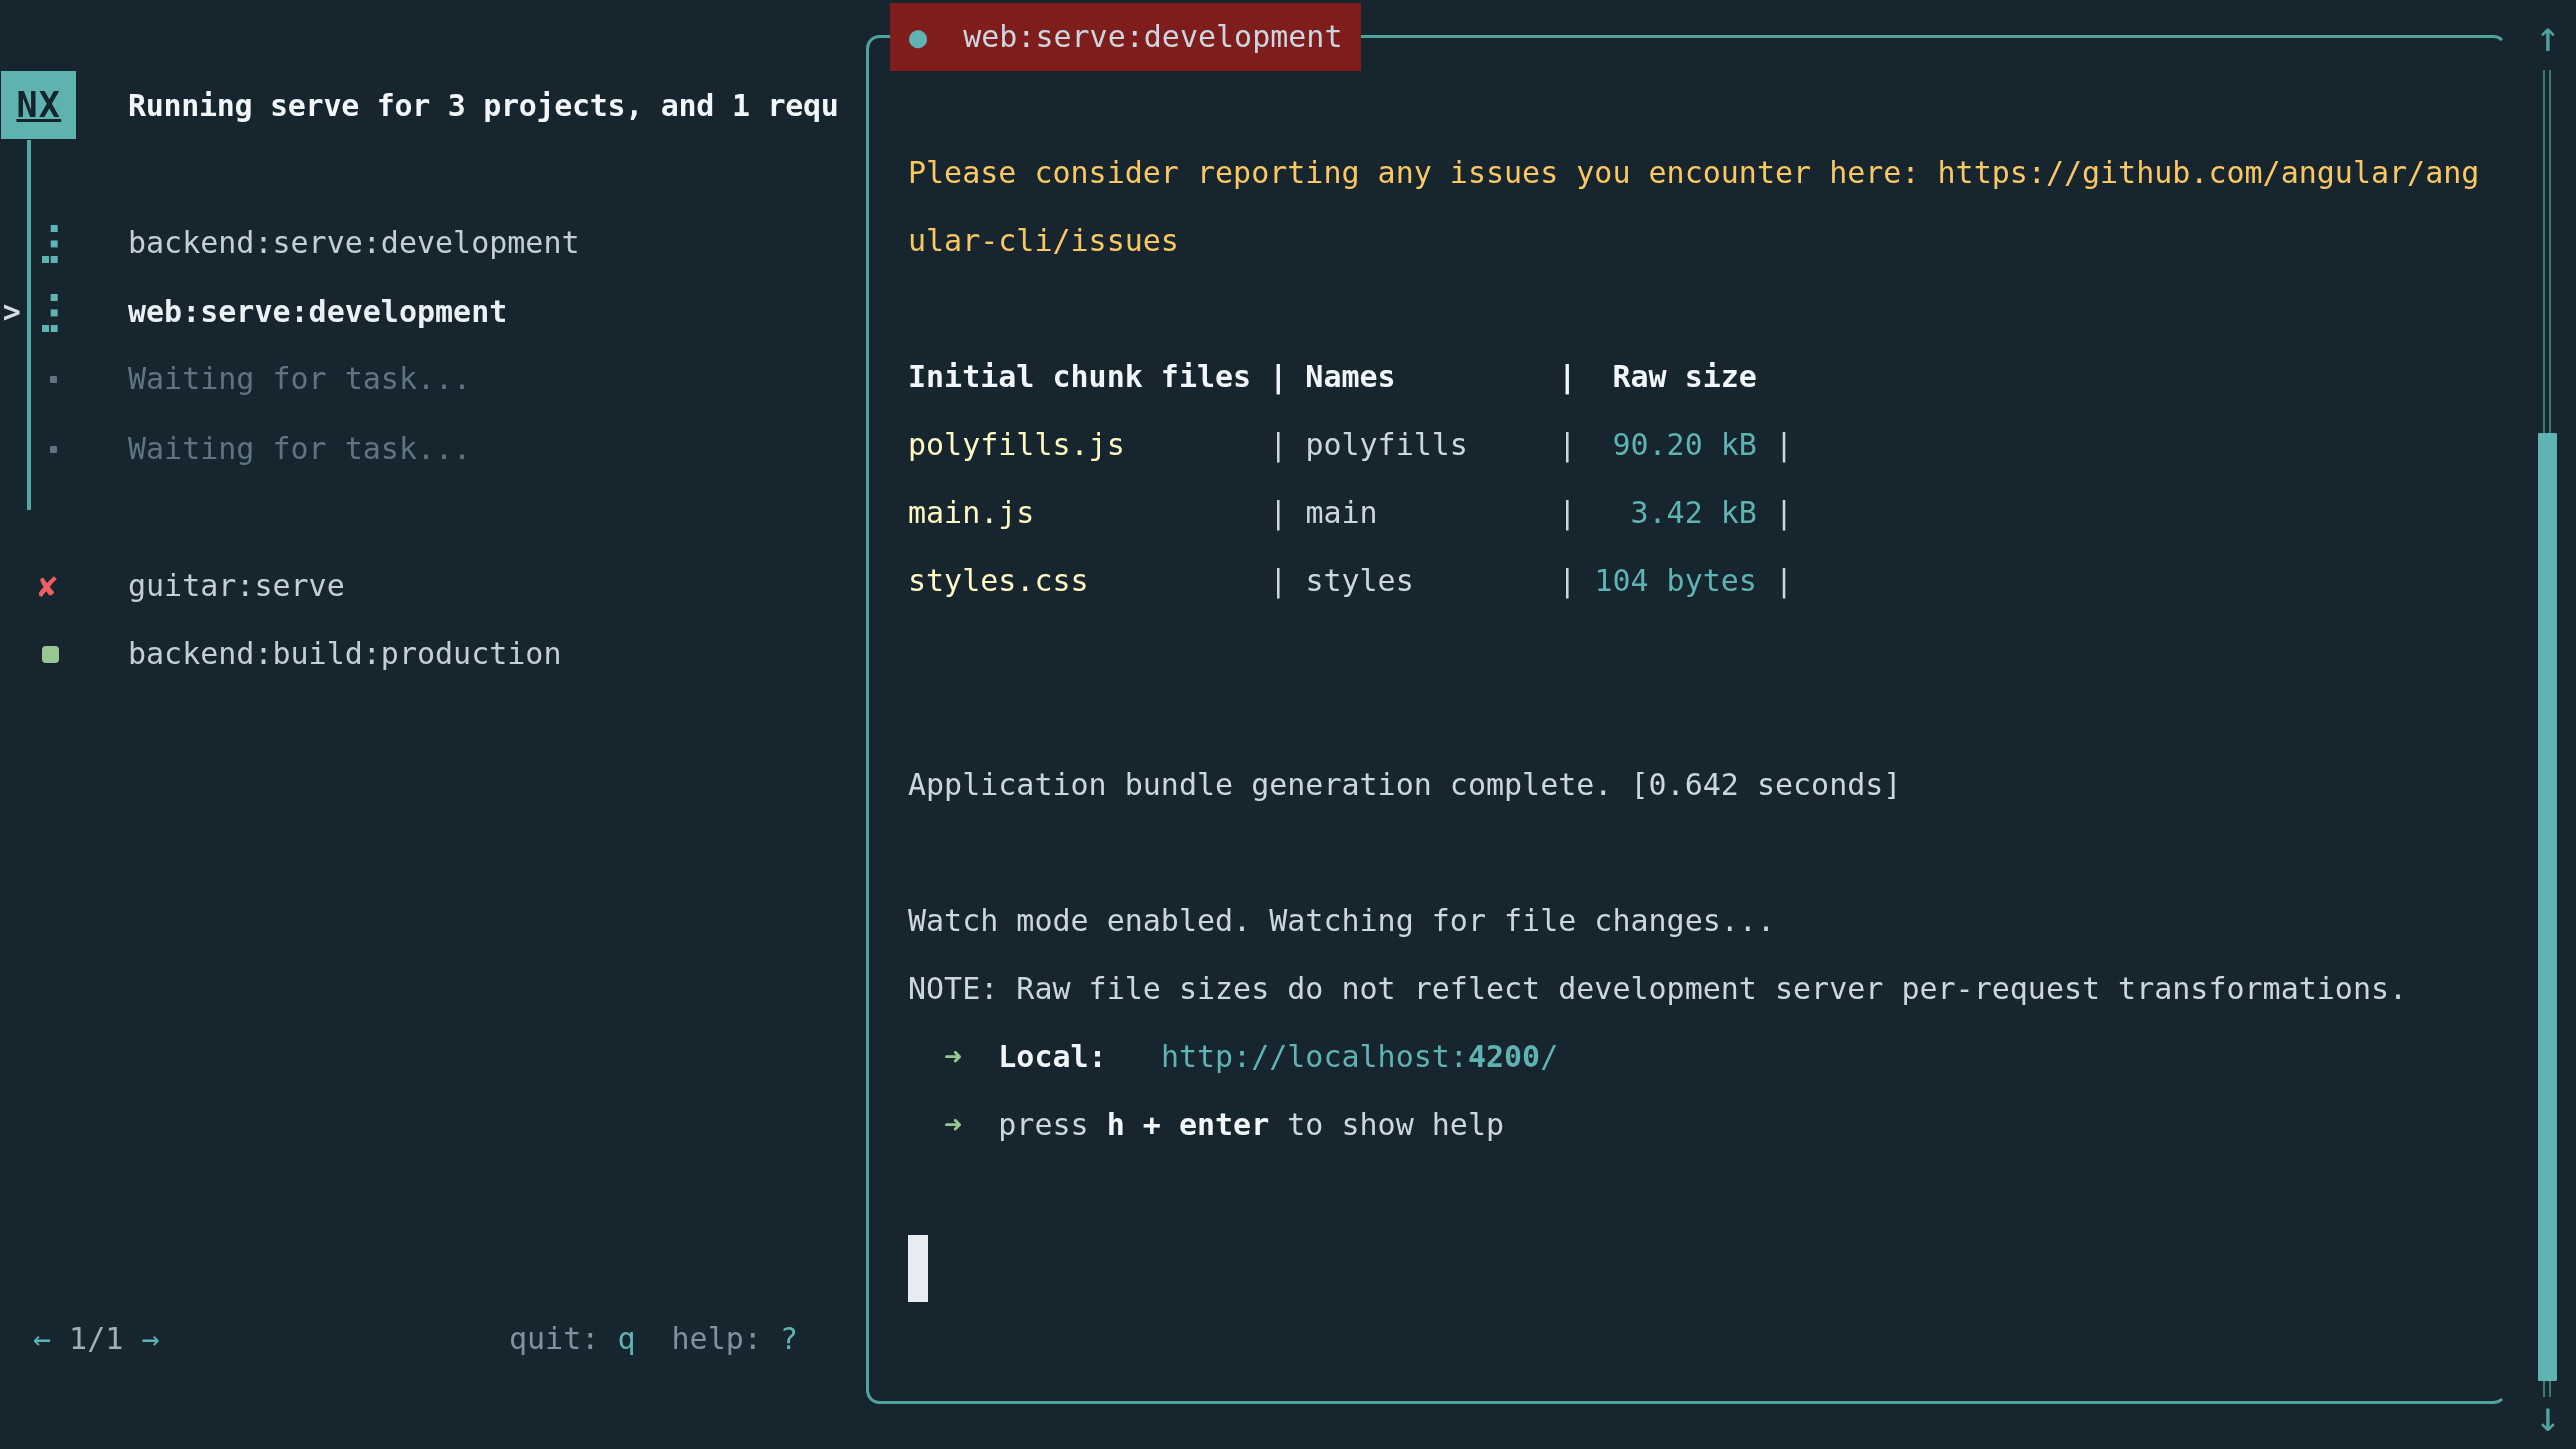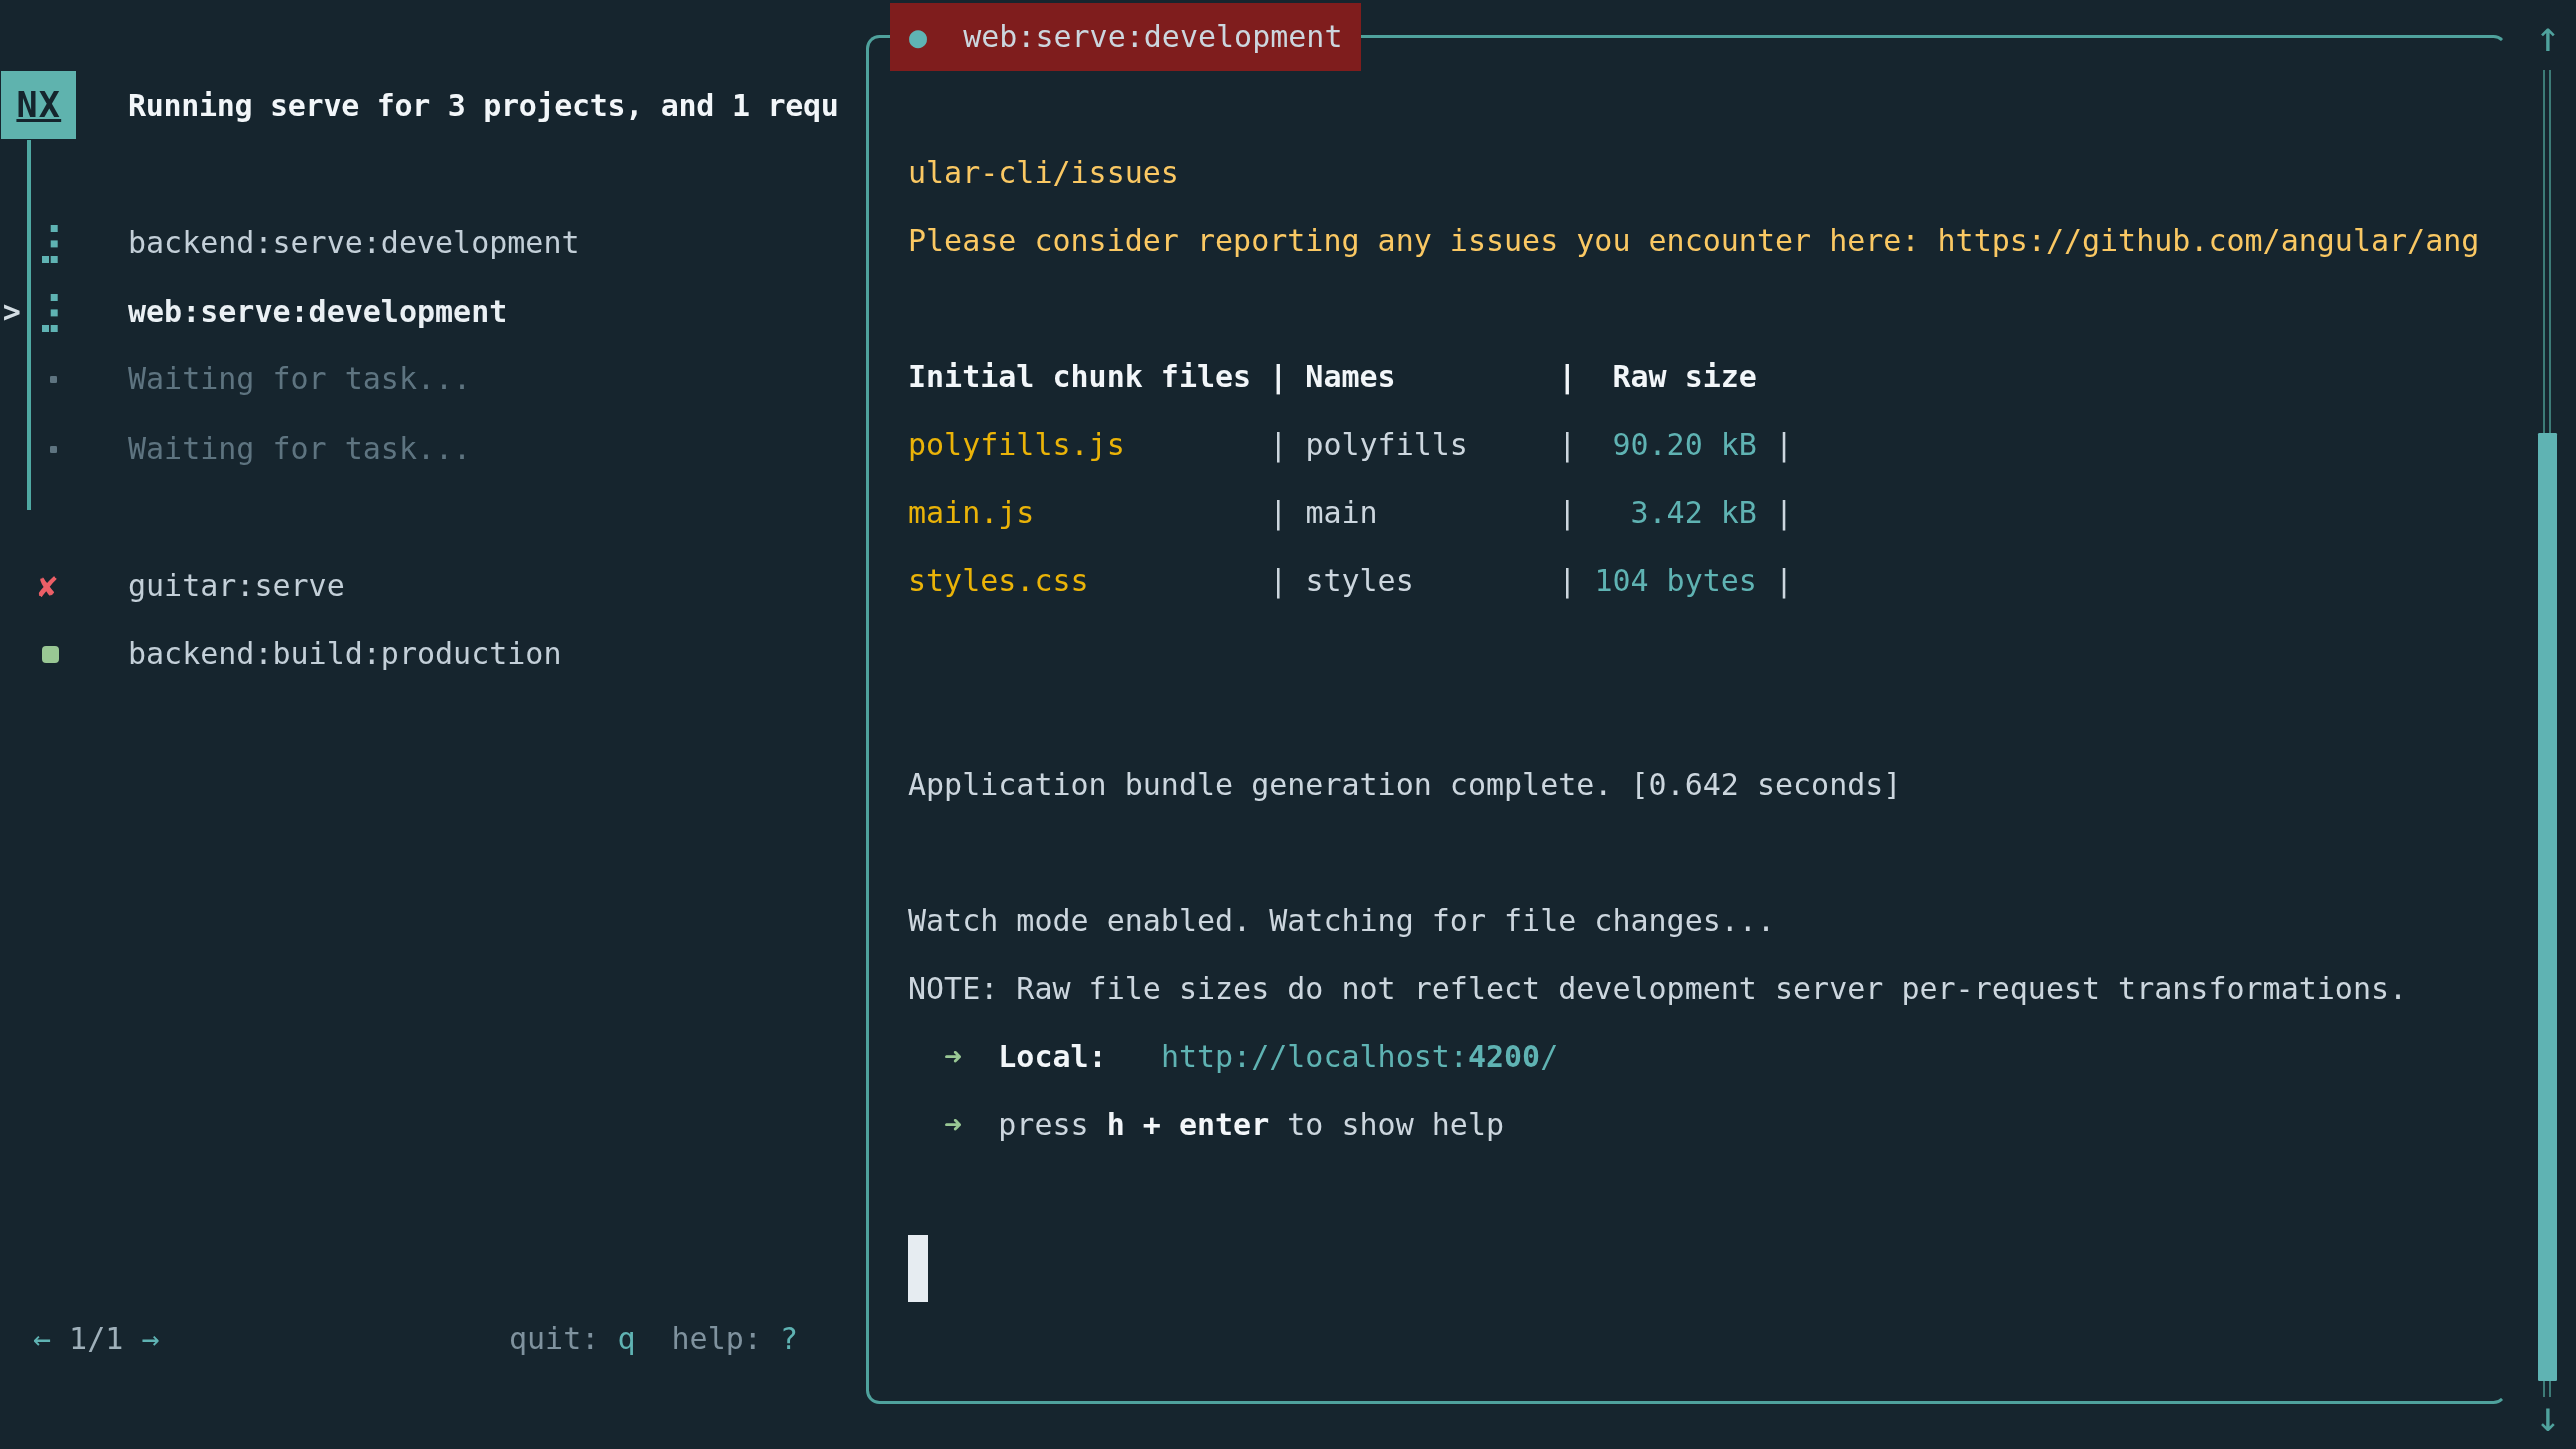--- a/index.html
+++ b/index.html
@@ -44,21 +44,21 @@
     white-space:pre; z-index:3; }
   .panel-lines{ left:908px; top:3.4px; z-index:2; }
   .line{ height:68px; line-height:68px; white-space:pre; }
   .cursor{ left:908px; top:1235px; width:20px; height:67px; background:#e6ecf1; z-index:3; }
 
   
   .sg-f { color:#ccd6de; }
   .sg-f2{ color:#9fb0ba; }
   .sg-w { color:#f2f6f9; font-weight:bold; }
   .sg-d { color:#7f929e;margin-top:38px; }
-  .sg-g { color:#eab308; }
+  .sg-g { color:#fef9c3; }
   .sg-gb{ color:#99c794; font-weight:bold; }
   .sg-t { color:#5fb3b3; }
   .sg-tb{ color:#5fb3b3; font-weight:bold; }
   .sg-y { color:#fac863; }
 
   
   .scroll-up{ left:2529px; top:5.4px; width:38px; height:64px; line-height:64px; text-align:center;
     color:#4fa29d; font-size:42px; z-index:2; }
   .scroll-track{ left:2543px; top:70px; width:8px; height:1327px; border-left:2px solid #3d7b77; border-right:2px solid #3d7b77; }
   .scroll-thumb{ left:2538px; top:433px; width:19px; height:948px; background:#5fb3b3; border-radius:1.3px; z-index:1; }
@@ -101,22 +101,22 @@
   </div>
 
   <div class="abs footer footer-left"><span class="sg-t">←</span><span class="sg-f2"> 1/1 </span><span class="sg-t">→</span></div>
   <div class="abs footer footer-right"><span class="sg-d">quit: </span><span class="sg-t">q</span><span class="sg-d">  help: </span><span class="sg-t">?</span></div>
 
   <div class="abs panel-border"></div>
   <div class="abs panel-title"><span class="sg-t">●</span><span class="sg-f">  </span><span class="sg-f">web:serve:development</span></div>
   <div class="abs panel-lines">
       <div class="line"></div>
       <div class="line"></div>
+      <div class="line"><span class="sg-y">Please consider reporting any issues you encounter here: https://github.com/angular/ang</span></div>
       <div class="line"><span class="sg-y">ular-cli/issues</span></div>
-      <div class="line"><span class="sg-y">Please consider reporting any issues you encounter here: https://github.com/angular/ang</span></div>
       <div class="line"></div>
       <div class="line"><span class="sg-w">Initial chunk files | Names         |  Raw size</span></div>
       <div class="line"><span class="sg-g">polyfills.js</span><span class="sg-f">        | </span><span class="sg-f">polyfills     </span><span class="sg-f">| </span><span class="sg-t"> 90.20 kB</span><span class="sg-f"> |</span></div>
       <div class="line"><span class="sg-g">main.js</span><span class="sg-f">             | </span><span class="sg-f">main          </span><span class="sg-f">| </span><span class="sg-t">  3.42 kB</span><span class="sg-f"> |</span></div>
       <div class="line"><span class="sg-g">styles.css</span><span class="sg-f">          | </span><span class="sg-f">styles        </span><span class="sg-f">| </span><span class="sg-t">104 bytes</span><span class="sg-f"> |</span></div>
       <div class="line"></div>
       <div class="line"></div>
       <div class="line"><span class="sg-f">Application bundle generation complete. [0.642 seconds]</span></div>
       <div class="line"></div>
       <div class="line"><span class="sg-f">Watch mode enabled. Watching for file changes...</span></div>

